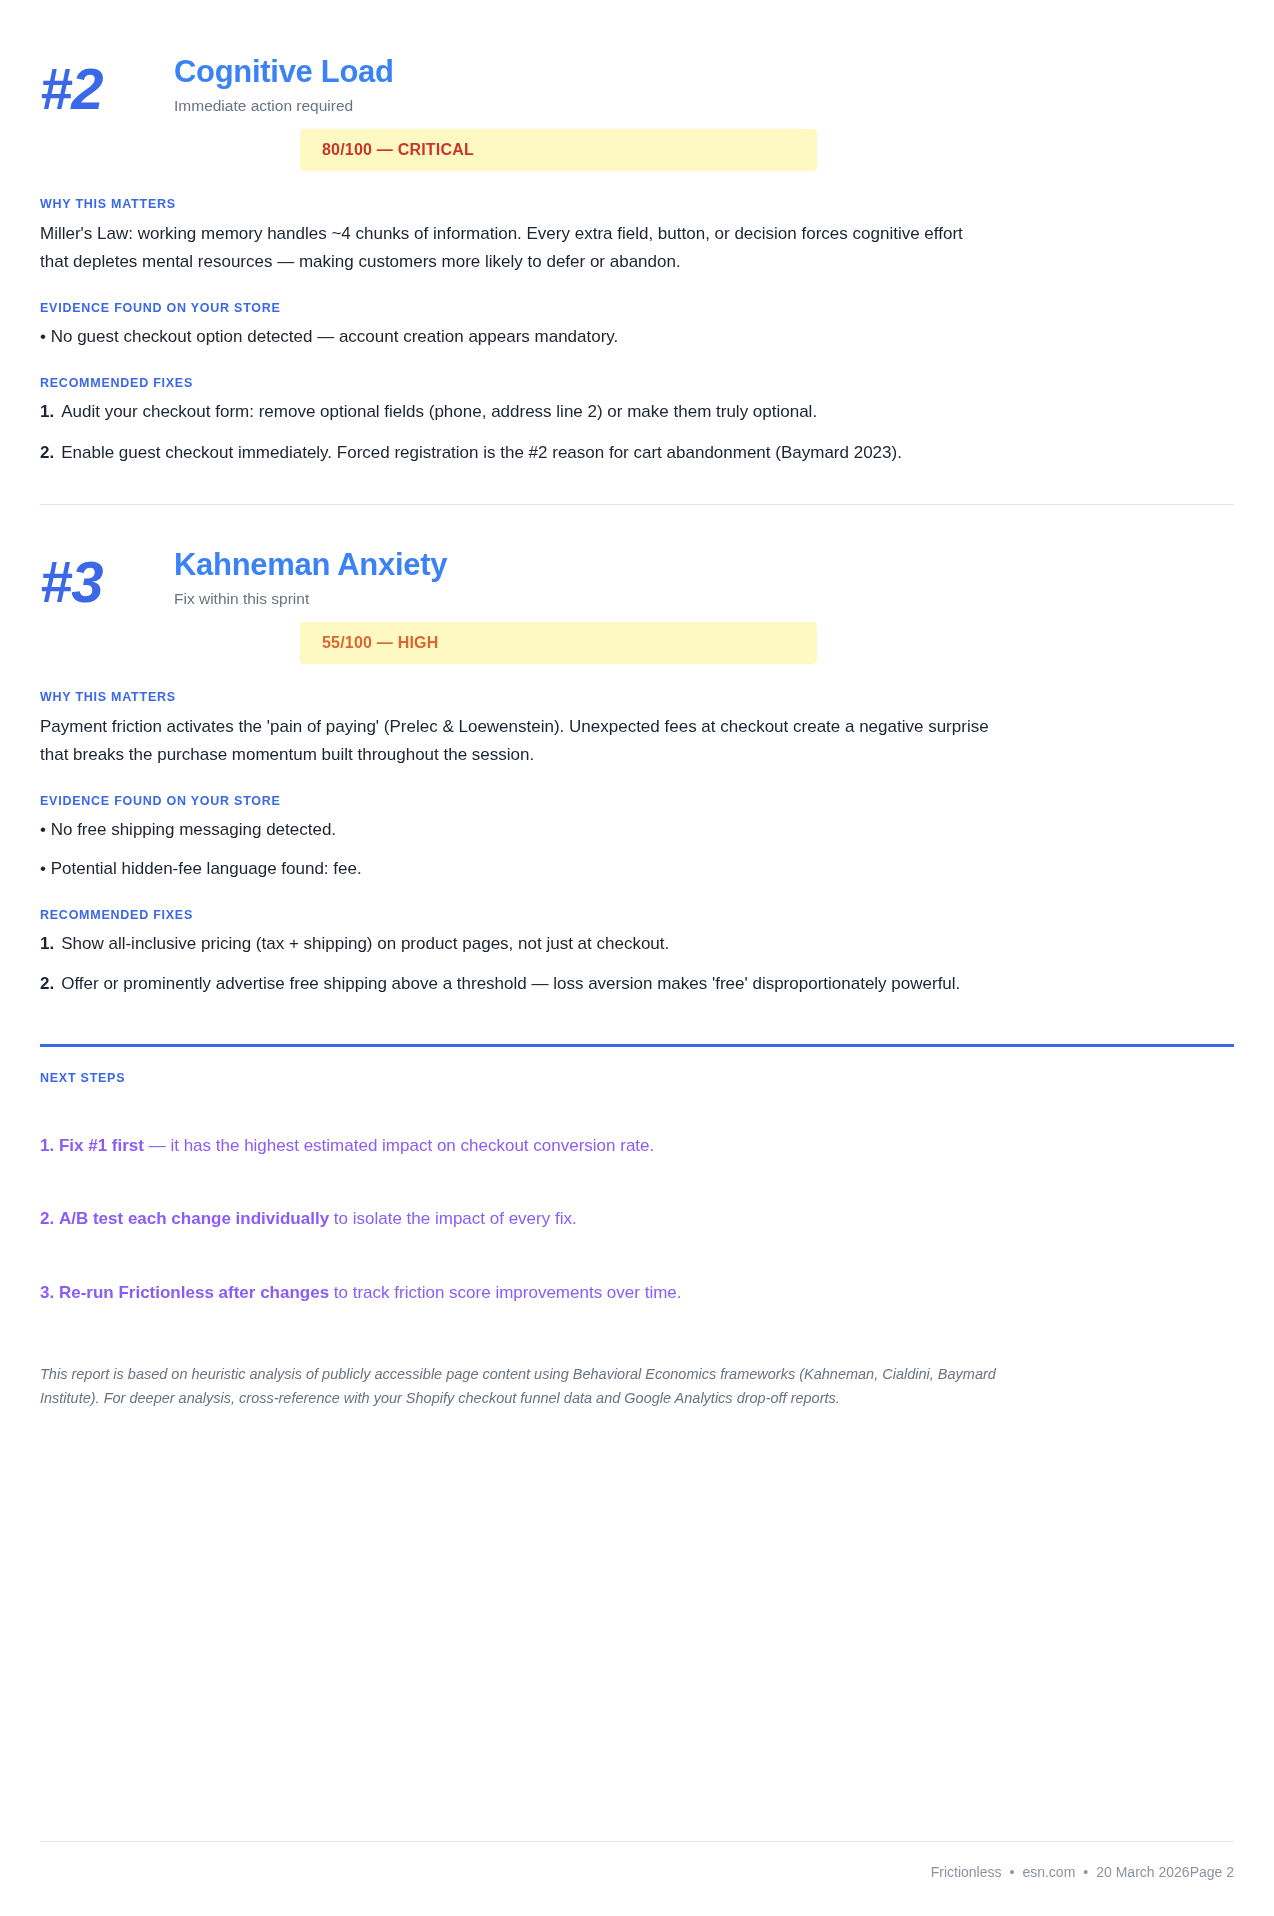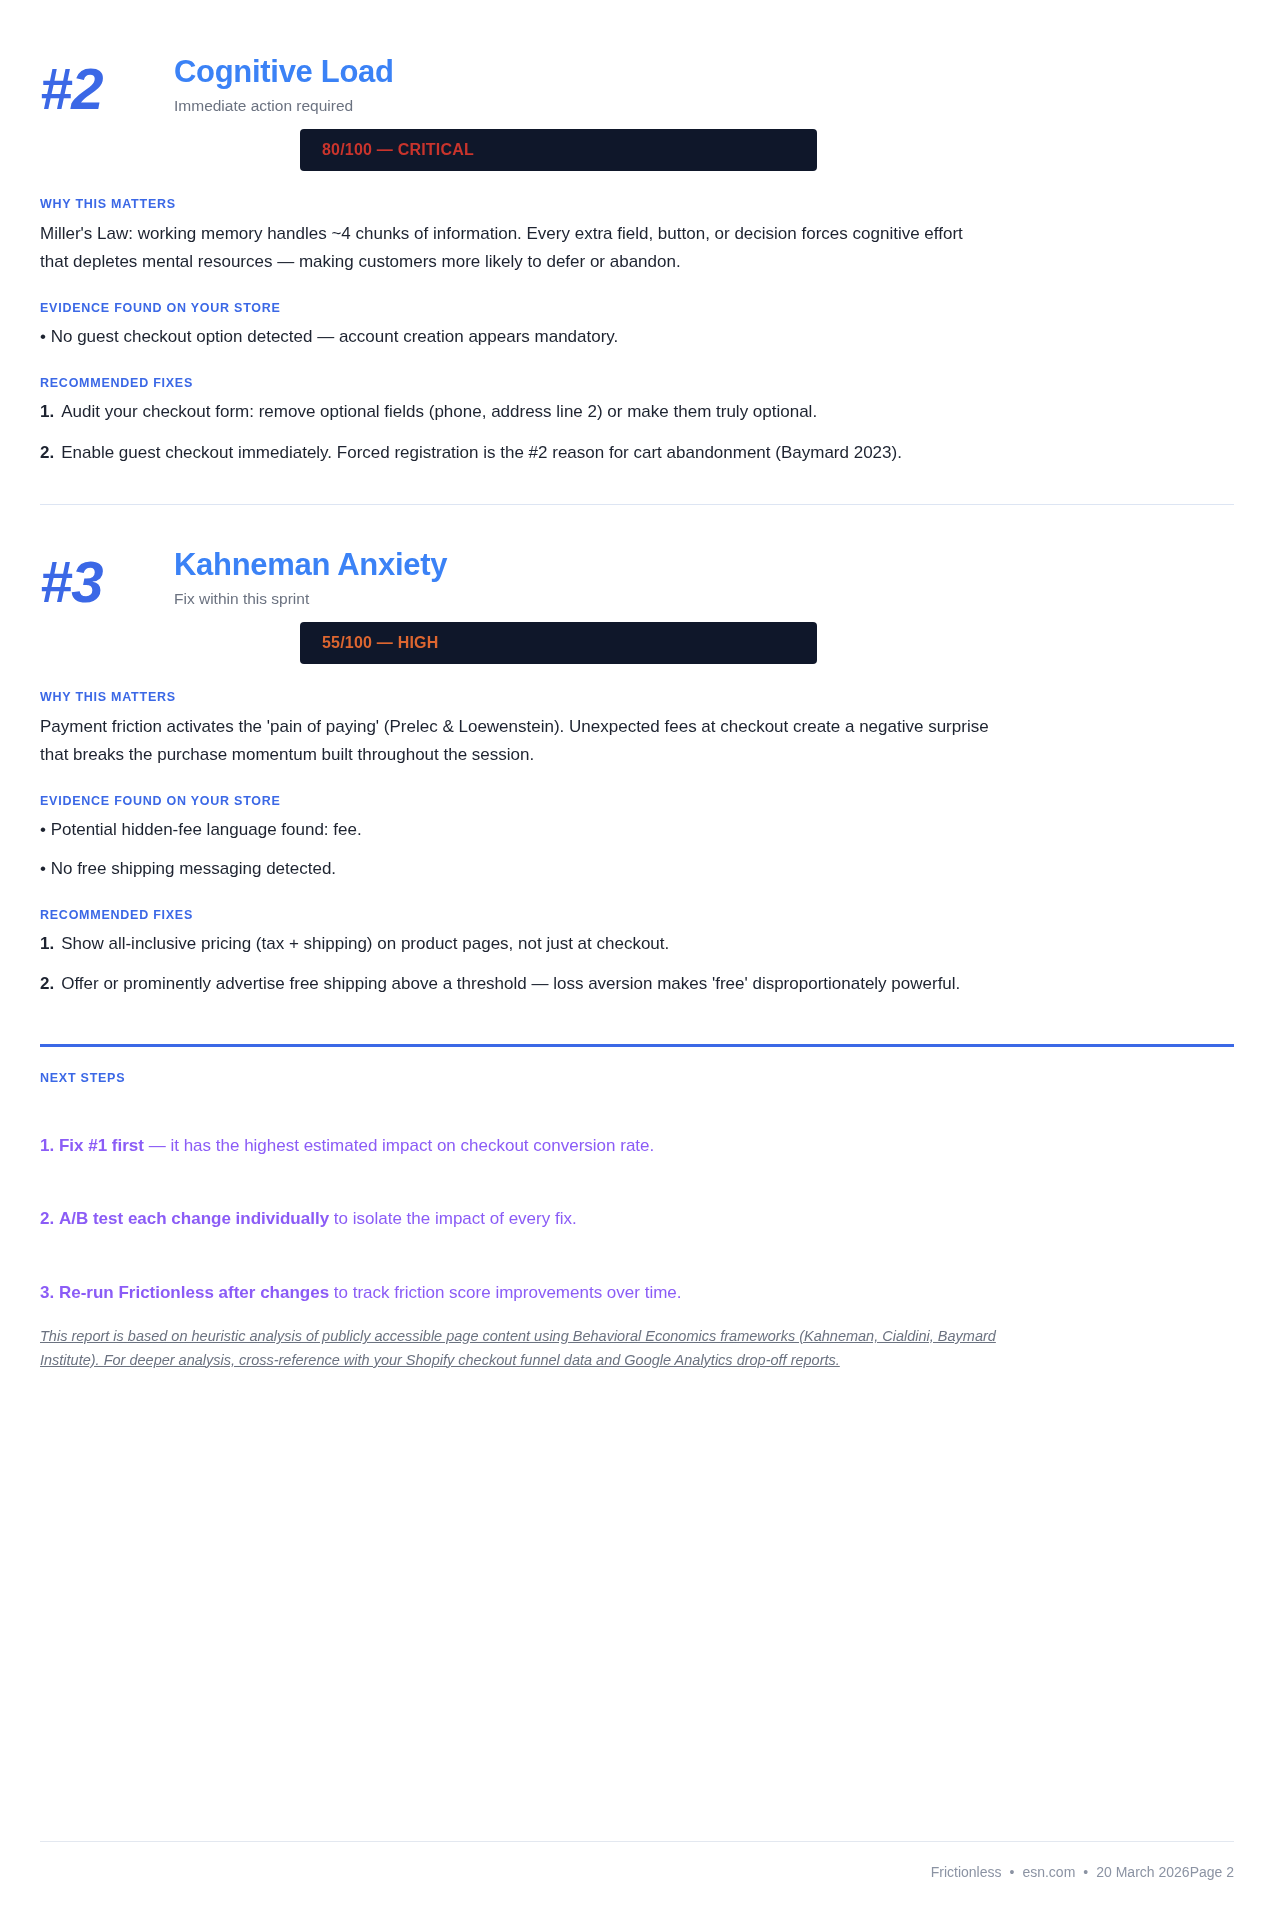--- a/index.html
+++ b/index.html
@@ -59,21 +59,21 @@
     font-size: 15.5px;
     color: #6b7280;
     margin-top: 7px;
     line-height: 1.2;
   }
 
   .score-row {
     margin-top: 11px;
     margin-left: 260px;
     width: 517px;
-    background: #0f172a;
+    background: #fef9c3;
     border-radius: 4px;
     padding: 12px 22px;
     box-sizing: border-box;
   }
   .score-text {
     font-size: 16px;
     font-weight: bold;
     letter-spacing: 0.2px;
   }
   .score-critical { color: #c9342c; }
@@ -139,27 +139,26 @@
     font-size: 17px;
     line-height: 1.5;
     color: #8b5cf6;
     margin-bottom: 16px;
     margin-top: 48px;
   }
   .step b { font-weight: bold; }
 
   
   .disclaimer {
-    margin-top: 20px;
+    margin-top: 58px;
     font-size: 14.5px;
     font-style: italic;
     color: #6b7280;
     line-height: 1.62;
     max-width: 960px;
-    text-decoration: underline;
   }
 
   
   .footer-rule {
     position: absolute;
     left: 40px;
     right: 40px;
     bottom: 74px;
     height: 1px;
     background: #e3e8f0;
@@ -234,22 +233,22 @@
       <span class="score-text score-high">55/100 — HIGH</span>
     </div>
 
     <div class="section">
       <div class="section-label">WHY THIS MATTERS</div>
       <div class="body-par">Payment friction activates the 'pain of paying' (Prelec &amp; Loewenstein). Unexpected fees at checkout create a negative surprise that breaks the purchase momentum built throughout the session.</div>
     </div>
 
     <div class="section">
       <div class="section-label">EVIDENCE FOUND ON YOUR STORE</div>
+      <div class="bullet">• No free shipping messaging detected.</div>
       <div class="bullet">• Potential hidden-fee language found: fee.</div>
-      <div class="bullet">• No free shipping messaging detected.</div>
     </div>
 
     <div class="section">
       <div class="section-label">RECOMMENDED FIXES</div>
       <div class="fix">
         <span class="fix-num">1.</span>
         <span class="fix-text">Show all-inclusive pricing (tax + shipping) on product pages, not just at checkout.</span>
       </div>
       <div class="fix">
         <span class="fix-num">2.</span>

